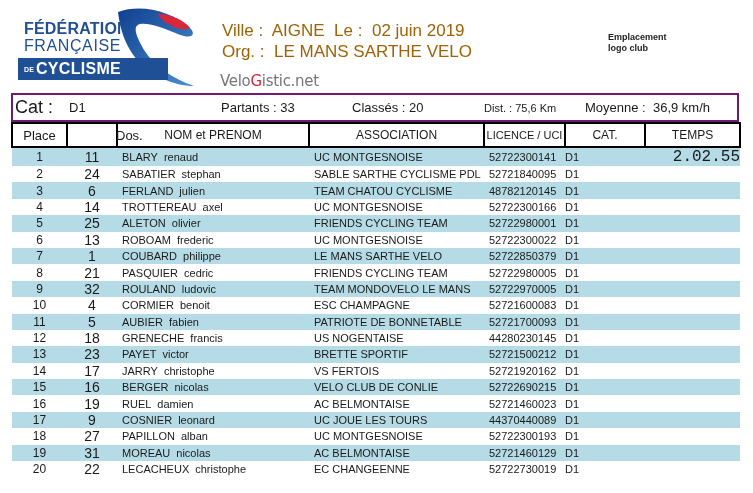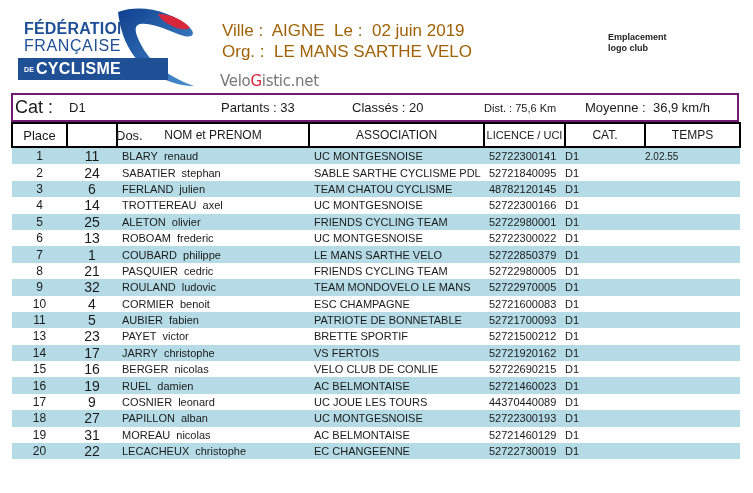--- a/index.html
+++ b/index.html
@@ -40,21 +40,21 @@
     tbody td { height: 16.4px; padding: 0; white-space: nowrap; overflow: hidden; }
     tbody tr:nth-child(odd) td { background: #b5dce6; }
     tbody tr:nth-child(even) td { background: #ffffff; }
     td.place { text-align: center; font-size: 12px; }
     td.dos { text-align: center; font-size: 14px; }
     td.name { padding-left: 5px; font-size: 11px; }
     td.name .fn { margin-left: 6px; }
     td.assoc { padding-left: 5px; font-size: 11px; }
     td.lic { padding-left: 5px; font-size: 11px; }
     td.cat { padding-left: 0px; font-size: 11px; }
-    td.time { text-align: left; font-size: 10px; }
+    td.time { text-align: right; font-size: 16px; font-family: Liberation Mono, monospace; }
   </style>
 </head>
 <body>
 
 <div class="logo">
   <svg width="95" height="84" viewBox="0 0 95 84">
     <defs>
       <linearGradient id="bl" x1="0" y1="0" x2="1" y2="1">
         <stop offset="0" stop-color="#0f3f8f"></stop>
         <stop offset="1" stop-color="#4a90d0"></stop>
@@ -204,20 +204,29 @@
       <tr>
         <td class="place">11</td>
         <td class="dos">5</td>
         <td class="name"><span>AUBIER</span><span class="fn">fabien</span></td>
         <td class="assoc">PATRIOTE DE BONNETABLE</td>
         <td class="lic">52721700093</td>
         <td class="cat">D1</td>
         <td class="time"></td>
       </tr>
       <tr>
+        <td class="place">12</td>
+        <td class="dos">18</td>
+        <td class="name"><span>GRENECHE</span><span class="fn">francis</span></td>
+        <td class="assoc">US NOGENTAISE</td>
+        <td class="lic">44280230145</td>
+        <td class="cat">D1</td>
+        <td class="time"></td>
+      </tr>
+      <tr>
         <td class="place">13</td>
         <td class="dos">23</td>
         <td class="name"><span>PAYET</span><span class="fn">victor</span></td>
         <td class="assoc">BRETTE SPORTIF</td>
         <td class="lic">52721500212</td>
         <td class="cat">D1</td>
         <td class="time"></td>
       </tr>
       <tr>
         <td class="place">14</td>

